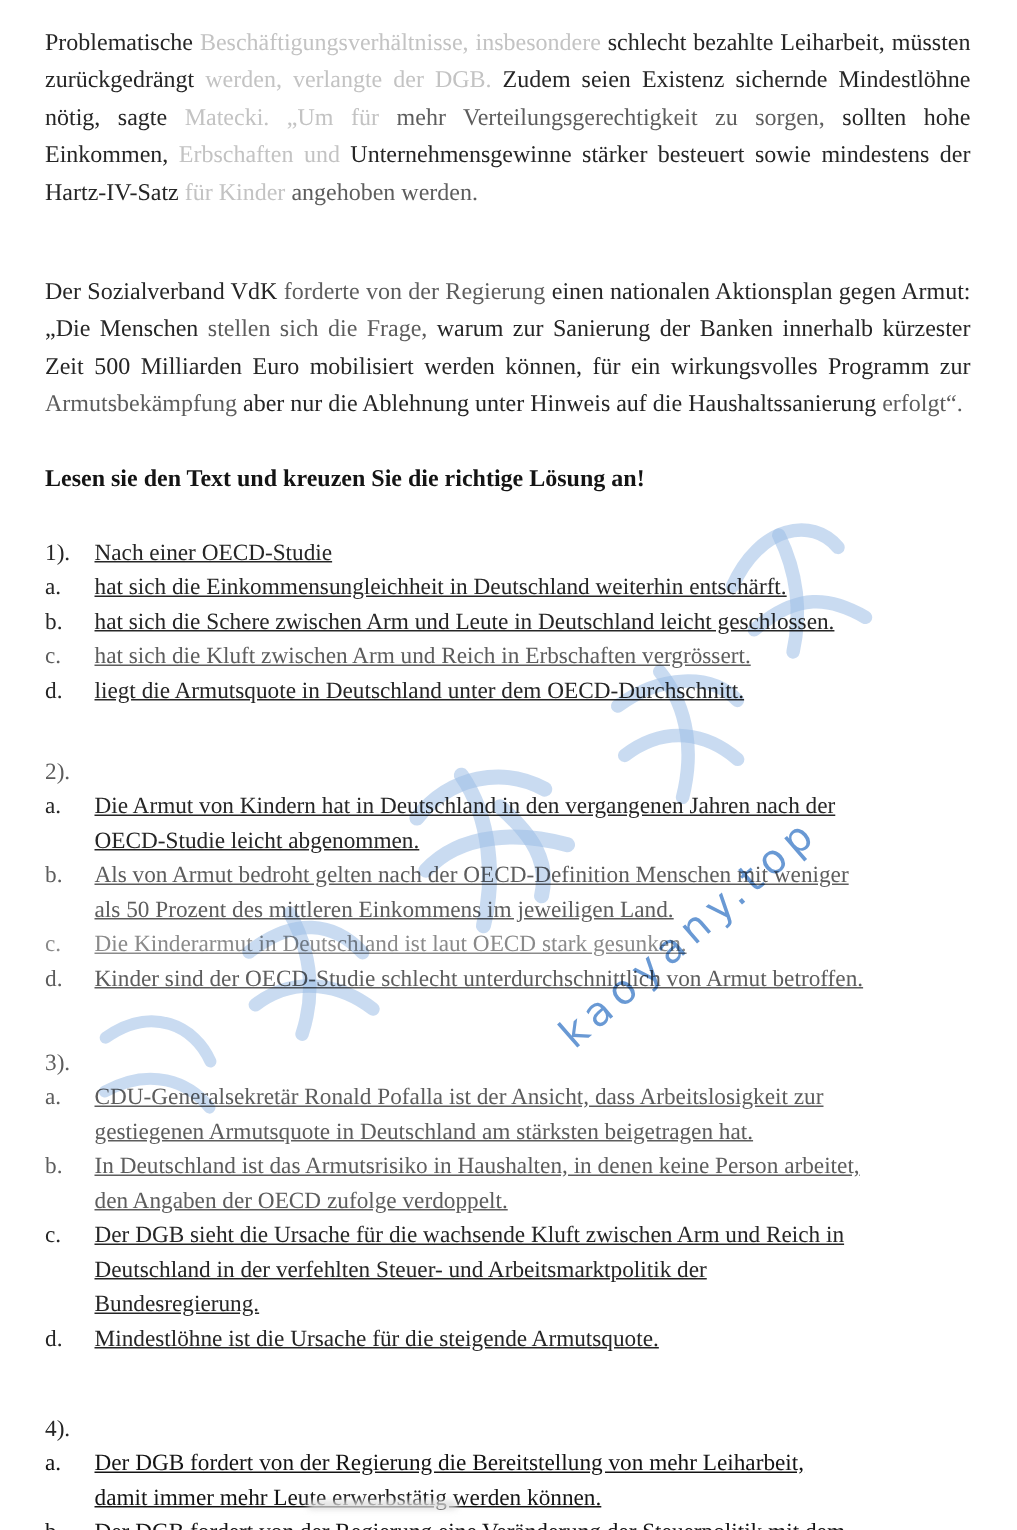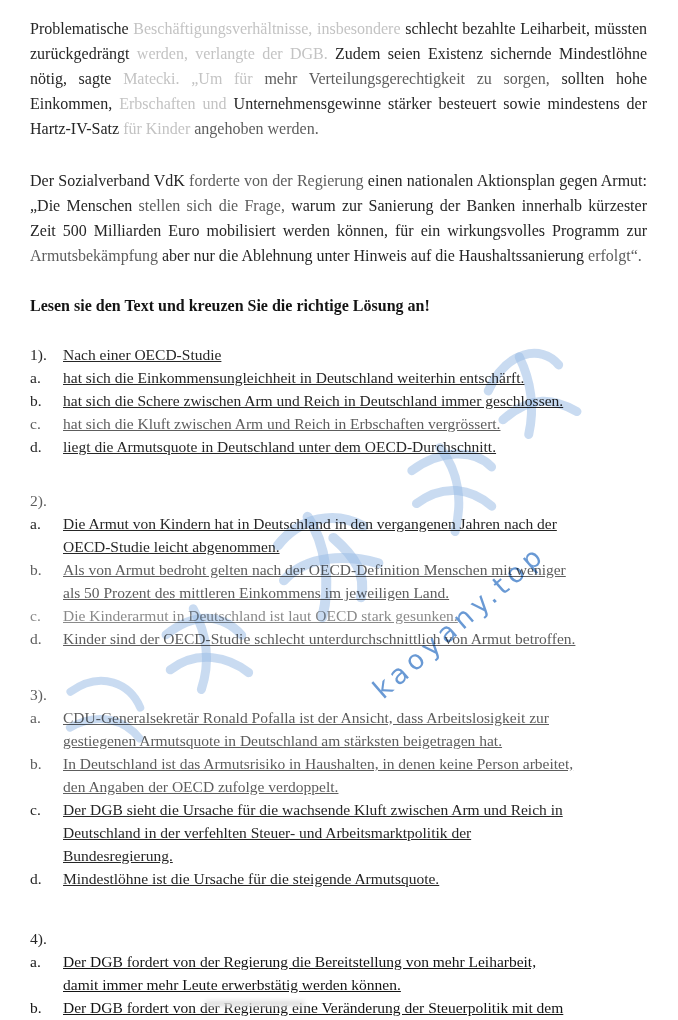--- a/index.html
+++ b/index.html
@@ -12,21 +12,21 @@
     color:#222;
     box-sizing:border-box;
     padding:16px 31px 0 30px;
   }
   
   .para{
     font-size:16px;line-height:25px;
     text-align:justify;
     margin:0;
   }
-  .para.p1{margin-bottom:27px;}
+  .para.p1{margin-bottom:41px;}
   
   .t-d{color:#262626;}
   .t-m{color:#5d5d5d;}
   .t-g{color:#8a8a8a;}
   .t-f{color:#c3c3c3;}
   .t-xd{color:#141414;}
   
   .heading{
     margin:27px 0 0 0;
     font-size:16px;line-height:22px;
@@ -77,21 +77,21 @@
     <div class="qrow">
       <span class="marker t-d">1).</span>
       <span class="stem t-d">Nach einer OECD-Studie</span>
     </div>
     <div class="opt t-d">
       <span class="marker">a.</span>
       <span class="otext">hat sich die Einkommensungleichheit in Deutschland weiterhin entschärft.</span>
     </div>
     <div class="opt t-d">
       <span class="marker">b.</span>
-      <span class="otext">hat sich die Schere zwischen Arm und Reich in Deutschland immer geschlossen.</span>
+      <span class="otext">hat sich die Schere zwischen Arm und Leute in Deutschland leicht geschlossen.</span>
     </div>
     <div class="opt t-m">
       <span class="marker">c.</span>
       <span class="otext">hat sich die Kluft zwischen Arm und Reich in Erbschaften vergrössert.</span>
     </div>
     <div class="opt t-d">
       <span class="marker">d.</span>
       <span class="otext">liegt die Armutsquote in Deutschland unter dem OECD-Durchschnitt.</span>
     </div>
   </div>

